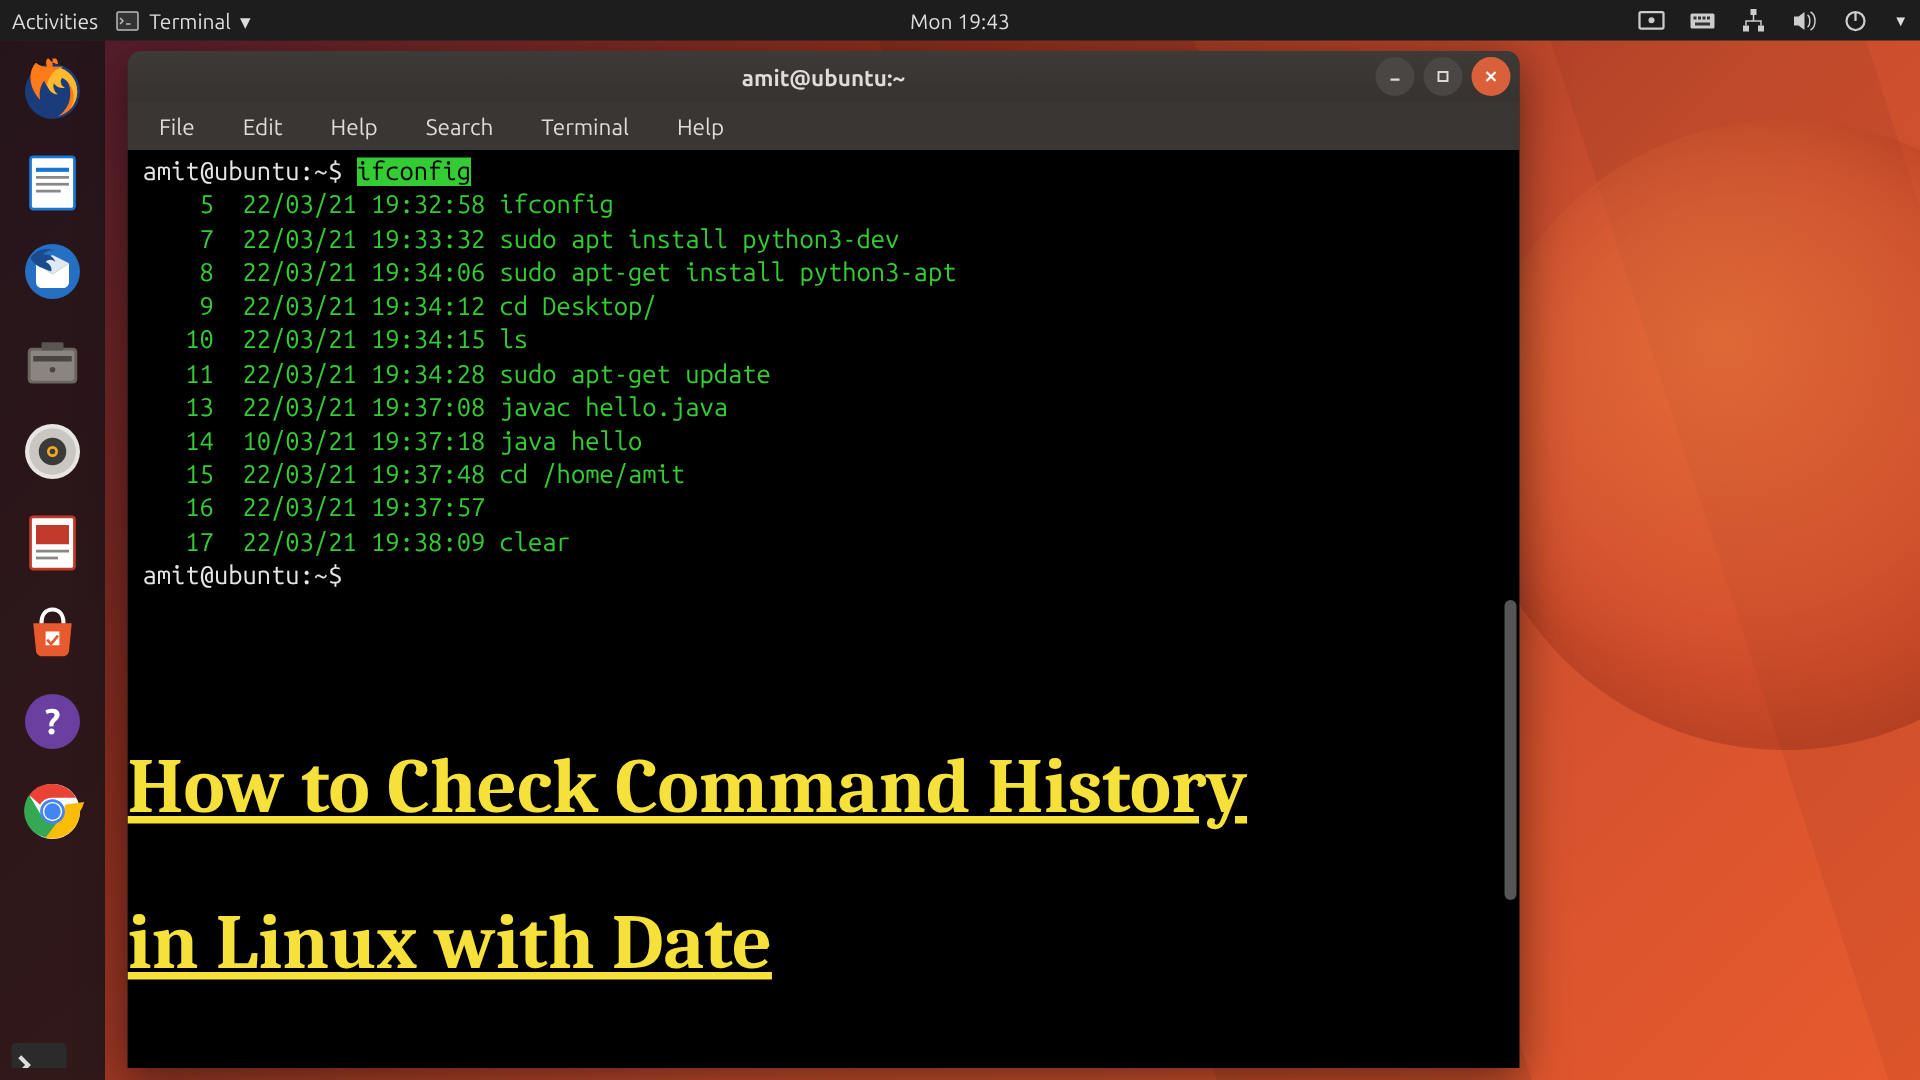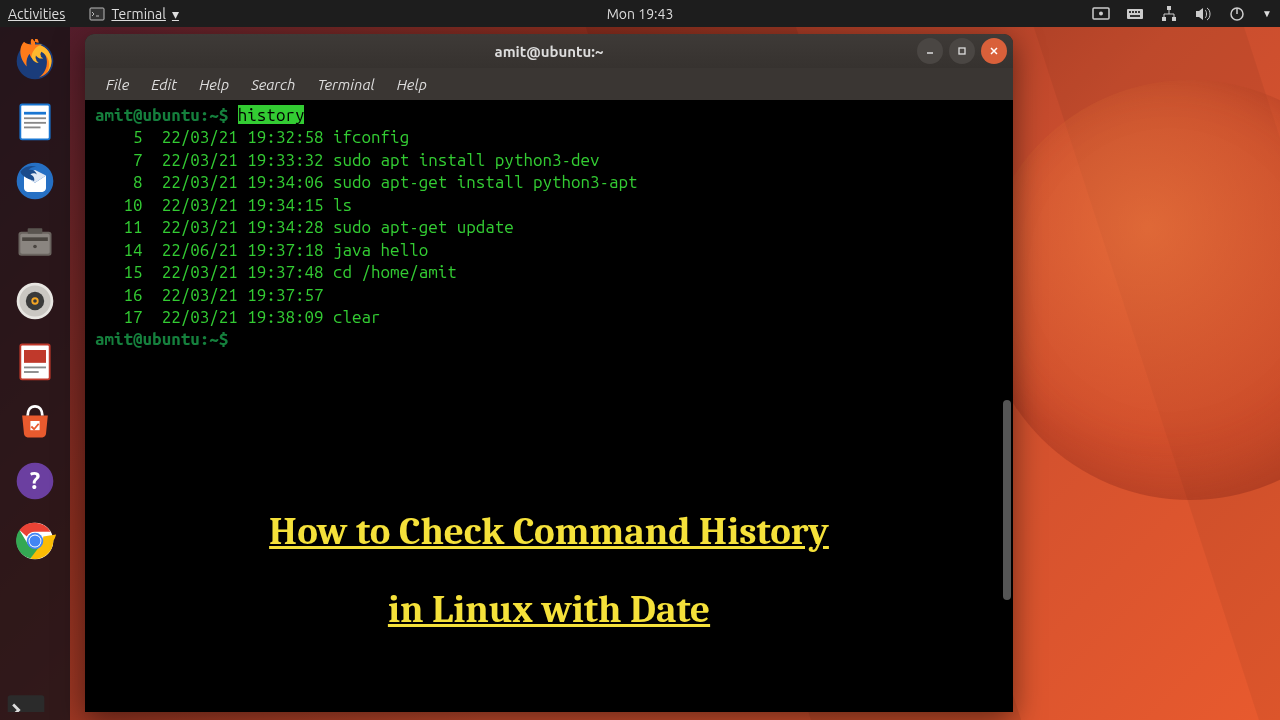--- a/index.html
+++ b/index.html
@@ -20,21 +20,21 @@
 }
 .ws1 { left: 40%; top: -200px; transform: rotate(-18deg); }
 .ws2 { left: 75%; top: -200px; transform: rotate(-18deg); background: rgba(0,0,0,.05); }
 
 
 .topbar {
   position: absolute; top: 0; left: 0; right: 0; height: 27px;
   background: #1d1d1d; color: #ddd; display: flex; align-items: center;
   font-size: 14px; padding: 0 8px; z-index: 100;
 }
-.topbar .left { display: flex; align-items: center; gap: 24px; text-decoration: underline; }
+.topbar .left { display: flex; align-items: center; gap: 12px; }
 .topbar .center { position: absolute; left: 50%; transform: translateX(-50%); }
 .topbar .right { margin-left: auto; display: flex; align-items: center; gap: 16px; }
 .topbar svg { fill: #ccc; }
 .term-drop { display: flex; align-items: center; gap: 6px; }
 
 
 .dock {
   position: absolute; left: 0; top: 27px; bottom: 0; width: 70px;
   background: rgba(30,20,25,.85); z-index: 50;
   display: flex; flex-direction: column; align-items: center; padding-top: 8px; gap: 8px;
@@ -52,35 +52,35 @@
 .titlebar {
   height: 34px; background: linear-gradient(#3e3a37,#36322f);
   border-radius: 9px 9px 0 0; display: flex; align-items: center; justify-content: center;
   position: relative; color: #ddd; font-size: 15px; font-weight: 600;
 }
 .win-controls { position: absolute; right: 6px; display: flex; gap: 6px; }
 .win-btn { width: 26px; height: 26px; border-radius: 50%; background: #4a4643;
   display: flex; align-items: center; justify-content: center; color: #ddd; font-size: 12px;}
 .win-btn.close { background: #d9603a; }
 .menubar {
-  height: 32px; background: #3a3633; display: flex; align-items: center; gap: 0;
-  padding: 0 10px; color: #ddd; font-size: 15px; font-style: italic;
+  height: 32px; background: #3a3633; display: flex; align-items: center; gap: 10px;
+  padding: 0 10px; color: #ddd; font-size: 15px;
 }
 .menubar span { padding: 0 11px; }
 .term-body {
   flex: 1; background: #000; padding: 4px 10px 8px 10px;
   font-family: "Ubuntu Mono","DejaVu Sans Mono",monospace; font-size: 17px; line-height: 1.32;
   color: #33cc33; position: relative;
 }
-.prompt-user { color: #15803d; font-weight: 700; }
+.prompt-user { color: #e5e5e5; font-weight: 400; }
 .prompt-cmd { background: #33cc33; color: #000; }
 .hist-row { white-space: pre; }
 .overlay-text {
-  position: absolute; left: 0; right: 0; top: 393px; text-align: center;
-  color: #f5e13a; font-family: "Cambria","Georgia",serif; font-weight: 700; font-size: 39px;
+  position: absolute; left: 0; right: 0; top: 372px; text-align: left;
+  color: #f5e13a; font-family: "Cambria","Georgia",serif; font-weight: 700; font-size: 52px;
   text-decoration: underline; line-height: 2.0;
 }
 .scrollbar {
   position: absolute; right: 2px; top: 300px; width: 8px; height: 200px;
   background: #555; border-radius: 4px;
 }
 
 
 .crop-term { position: absolute; bottom: 0; left: 0; }
 </style>
@@ -244,28 +244,30 @@
   </div>
   <div class="menubar">
     <span>File</span>
     <span>Edit</span>
     <span>Help</span>
     <span>Search</span>
     <span>Terminal</span>
     <span>Help</span>
   </div>
   <div class="term-body">
-    <div><span class="prompt-user">amit@ubuntu:~$</span><span> </span><span class="prompt-cmd">history</span></div>
+    <div><span class="prompt-user">amit@ubuntu:~$</span><span> </span><span class="prompt-cmd">ifconfig</span></div>
     <div id="history-rows">
         <div class="hist-row">    5  22/03/21 19:32:58 ifconfig</div>
         <div class="hist-row">    7  22/03/21 19:33:32 sudo apt install python3-dev</div>
         <div class="hist-row">    8  22/03/21 19:34:06 sudo apt-get install python3-apt</div>
+        <div class="hist-row">    9  22/03/21 19:34:12 cd Desktop/</div>
         <div class="hist-row">   10  22/03/21 19:34:15 ls</div>
         <div class="hist-row">   11  22/03/21 19:34:28 sudo apt-get update</div>
-        <div class="hist-row">   14  22/06/21 19:37:18 java hello</div>
+        <div class="hist-row">   13  22/03/21 19:37:08 javac hello.java</div>
+        <div class="hist-row">   14  10/03/21 19:37:18 java hello</div>
         <div class="hist-row">   15  22/03/21 19:37:48 cd /home/amit</div>
         <div class="hist-row">   16  22/03/21 19:37:57 </div>
         <div class="hist-row">   17  22/03/21 19:38:09 clear</div>
       </div>
     <div><span class="prompt-user">amit@ubuntu:~$</span><span> </span></div>
 
     <div class="overlay-text">
       <div>How to Check Command History</div>
       <div>in Linux with Date</div>
     </div>

